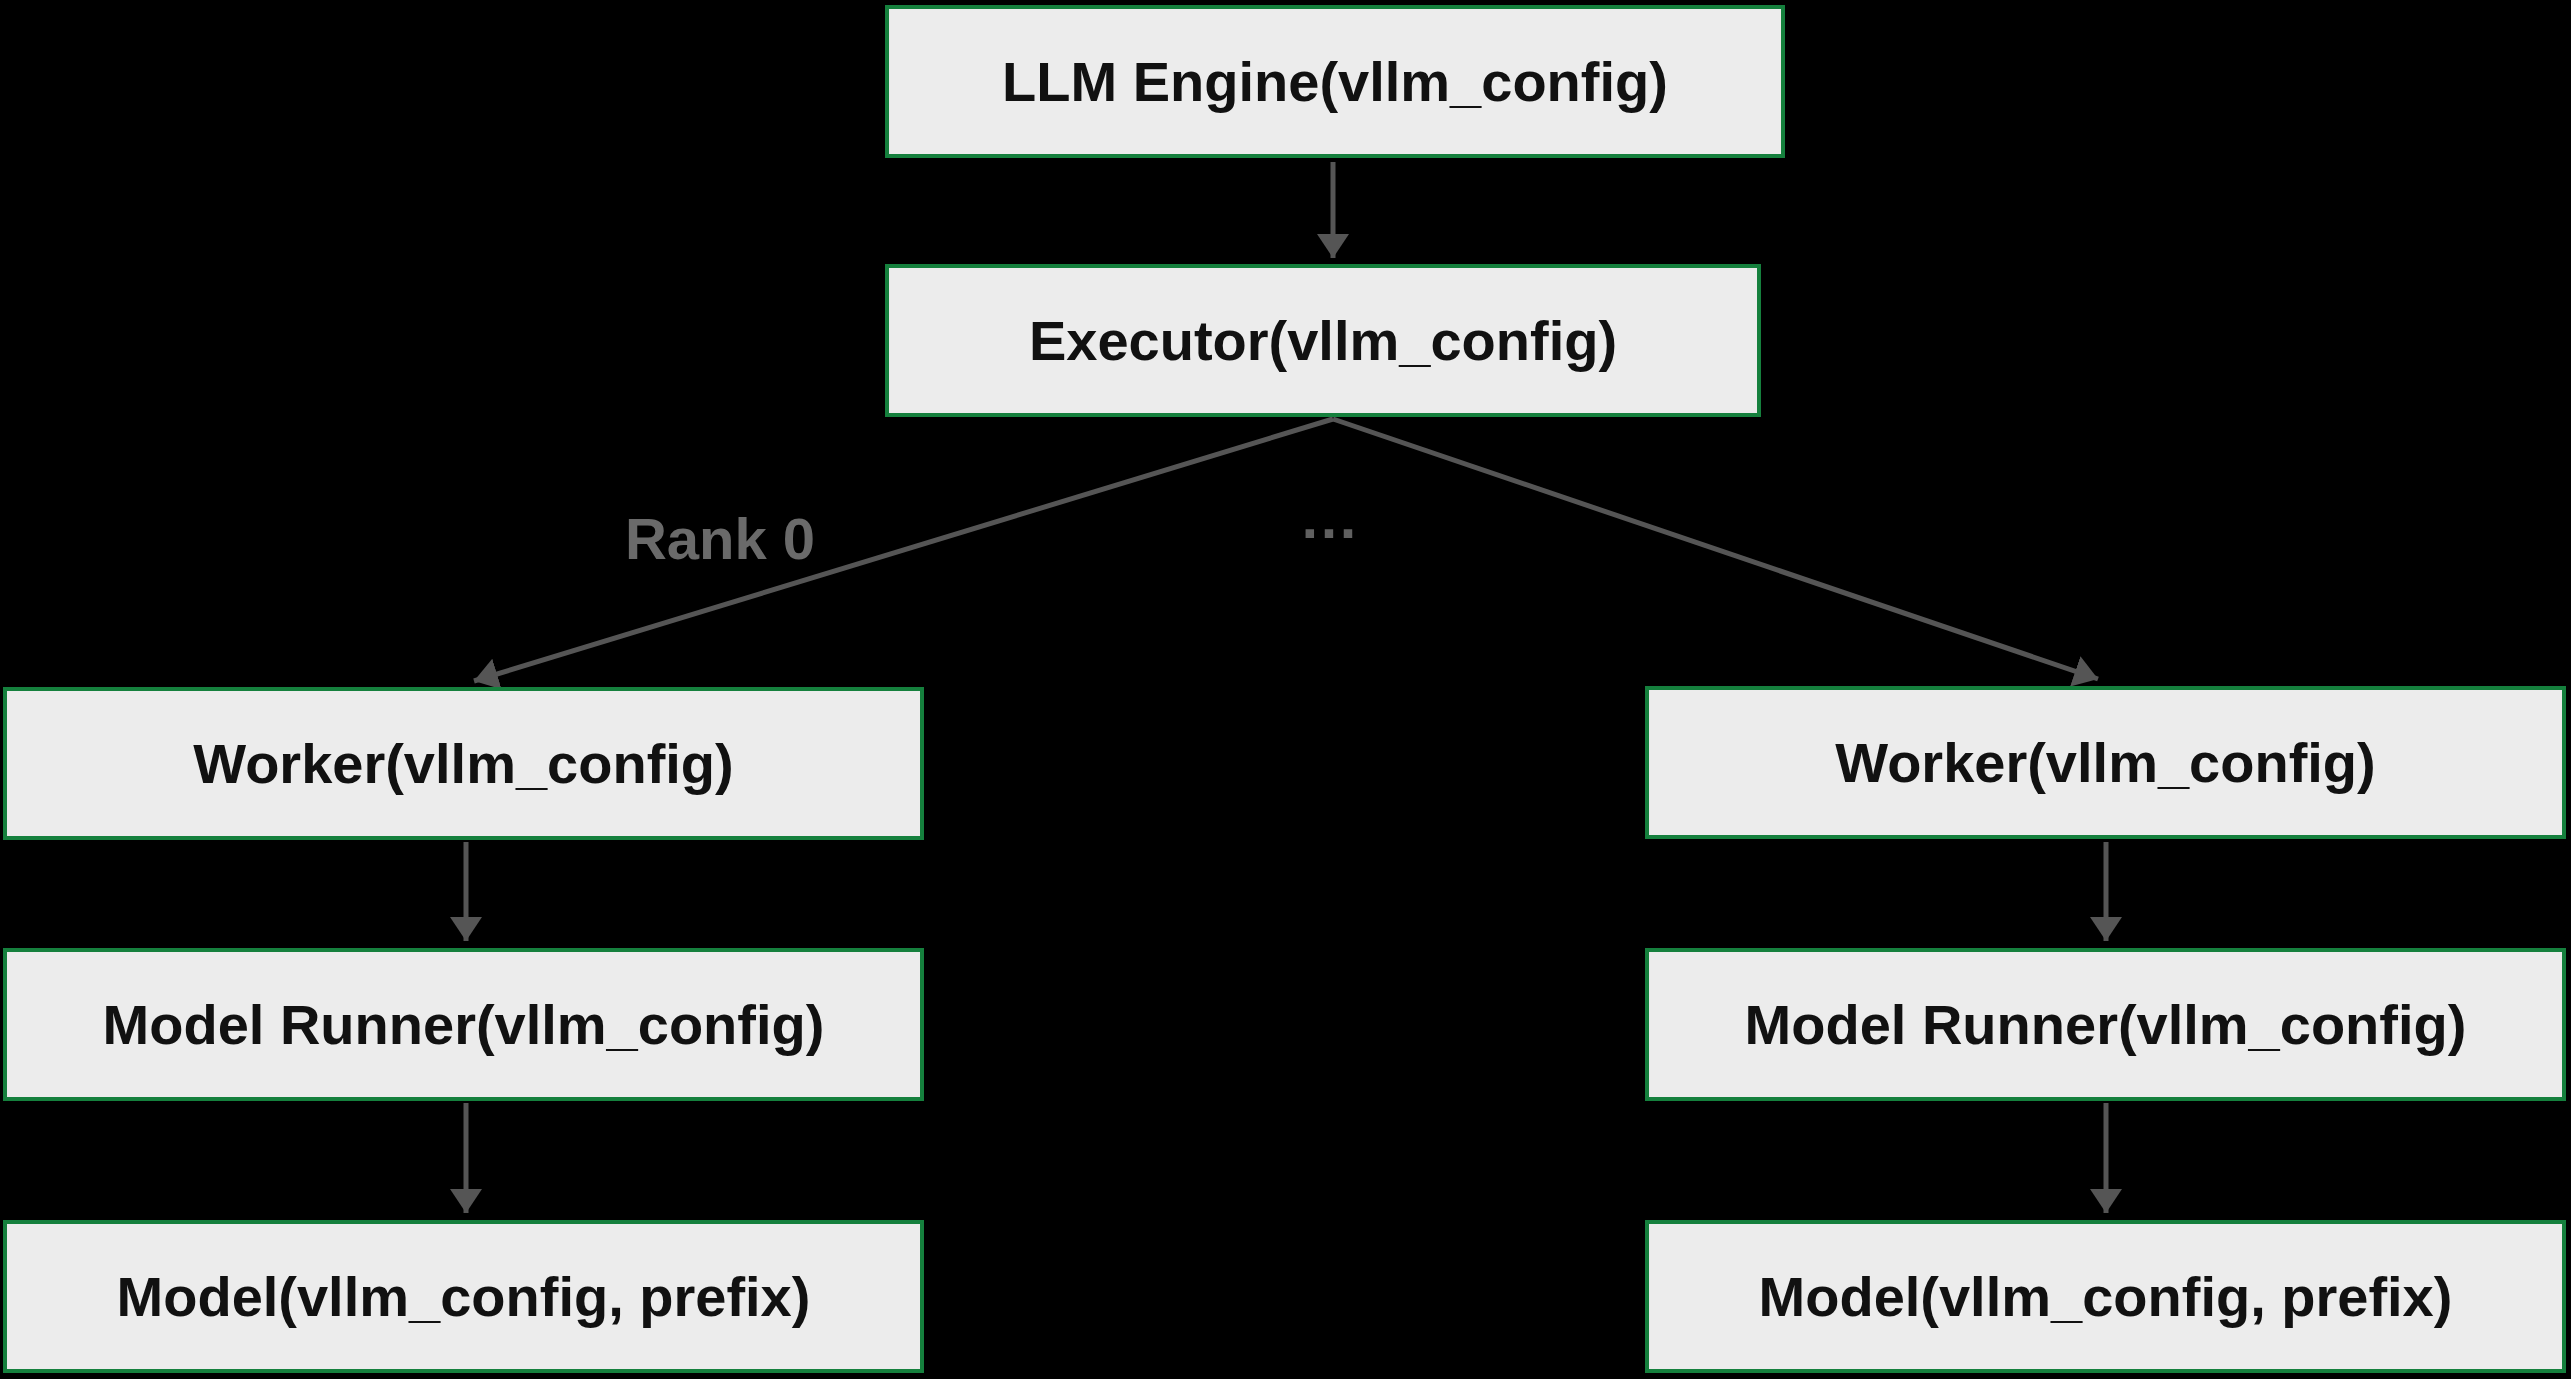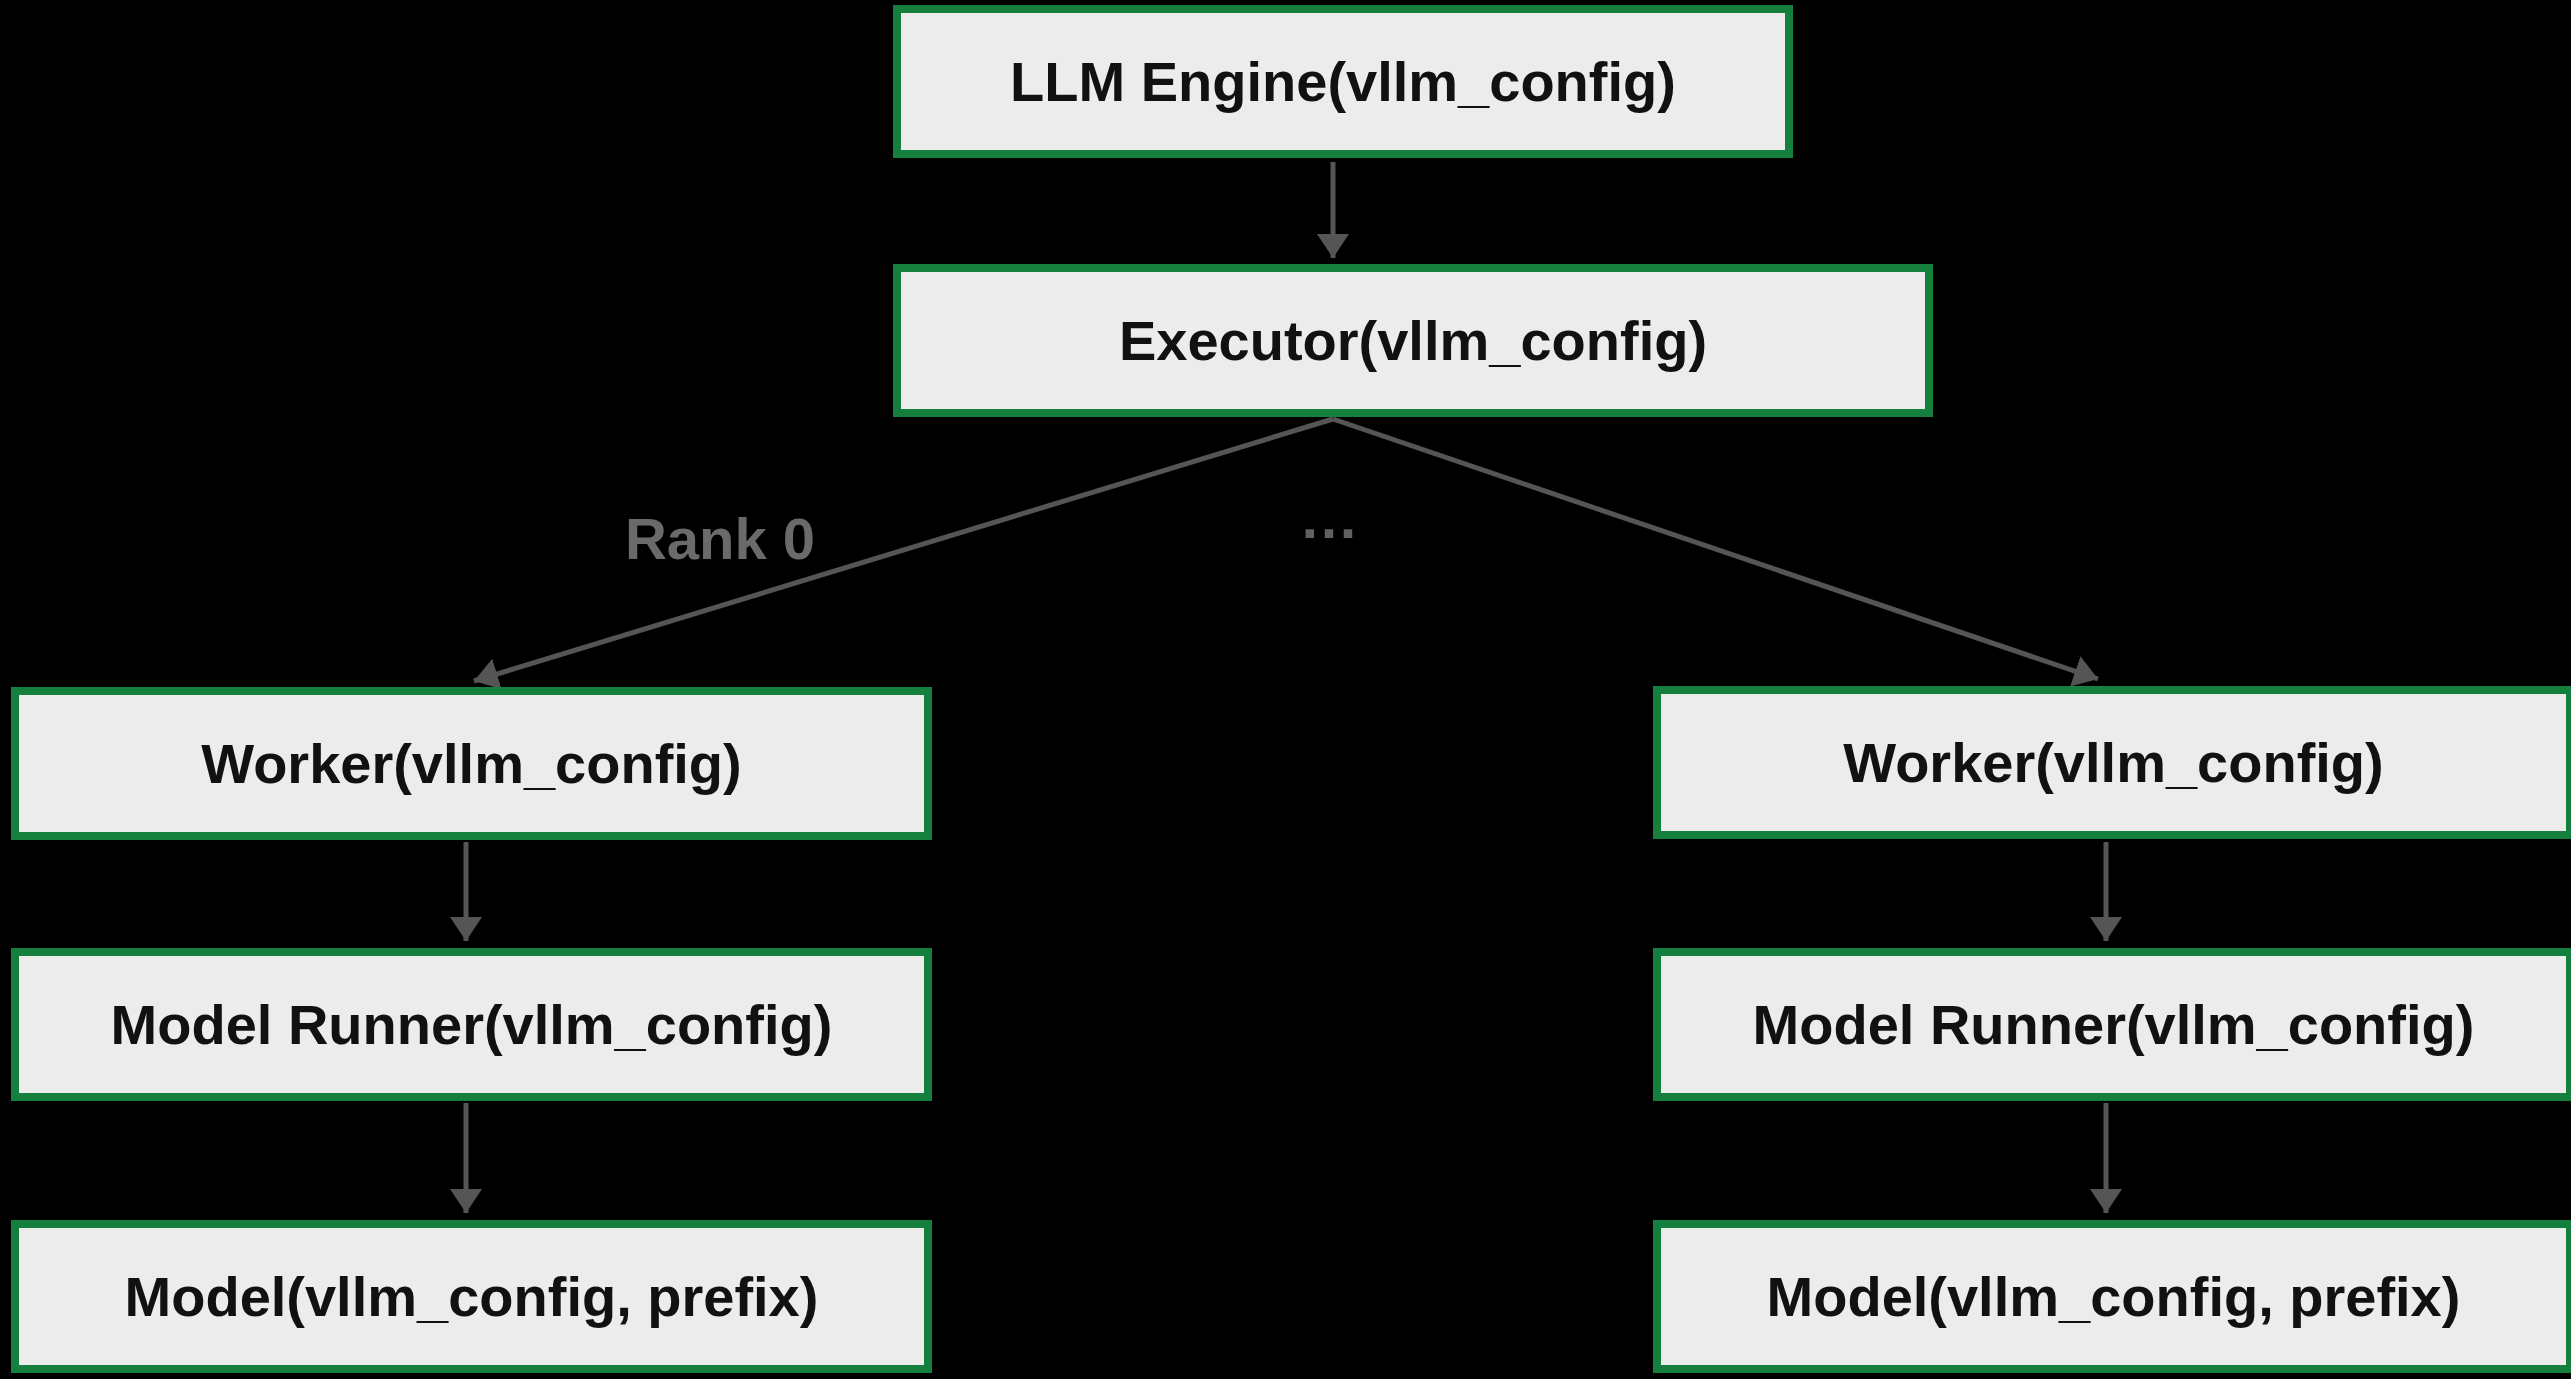--- a/index.html
+++ b/index.html
@@ -8,29 +8,28 @@
     width:2571px;
     height:1379px;
     background:#000;
     overflow:hidden;
     font-family:"Liberation Sans","DejaVu Sans",sans-serif;
   }
   .node{
     position:absolute;
     box-sizing:border-box;
     background:#ececec;
-    border:8px solid #15803d;
+    border:4px solid #15803d;
     display:flex;
     align-items:center;
     justify-content:center;
     font-size:56px;
     font-weight:700;
     color:#111;
     white-space:nowrap;
-    margin-left:8px;
   }
   .edge-label{
     position:absolute;
     width:520px;
     text-align:center;
     color:#6a6a6a;
     font-size:58px;
     font-weight:700;
     line-height:1;
     white-space:nowrap;
@@ -61,21 +60,21 @@
     <line x1="1333" y1="419" x2="474" y2="681" stroke="#555555" stroke-width="5" marker-end="url(#arrow)"></line>
     <line x1="1333" y1="419" x2="2098" y2="679" stroke="#555555" stroke-width="5" marker-end="url(#arrow)"></line>
     <line x1="466" y1="842" x2="466" y2="941" stroke="#555555" stroke-width="5" marker-end="url(#arrow)"></line>
     <line x1="2106" y1="842" x2="2106" y2="941" stroke="#555555" stroke-width="5" marker-end="url(#arrow)"></line>
     <line x1="466" y1="1103" x2="466" y2="1213" stroke="#555555" stroke-width="5" marker-end="url(#arrow)"></line>
     <line x1="2106" y1="1103" x2="2106" y2="1213" stroke="#555555" stroke-width="5" marker-end="url(#arrow)"></line>
   </svg>
 
   <div class="node" style="left:885px; top:5px;    width:900px; height:153px;">LLM Engine(vllm_config)</div>
 
-  <div class="node" style="left:885px; top:264px;  width:1040px; height:153px;">Executor(vllm_config)</div>
+  <div class="node" style="left:885px; top:264px;  width:876px; height:153px;">Executor(vllm_config)</div>
 
   <div class="node" style="left:3px;   top:687px;  width:921px; height:153px;">Worker(vllm_config)</div>
 
   <div class="node" style="left:1645px;top:686px;  width:921px; height:153px;">Worker(vllm_config)</div>
 
   <div class="node" style="left:3px;   top:948px;  width:921px; height:153px;">Model Runner(vllm_config)</div>
 
   <div class="node" style="left:1645px;top:948px;  width:921px; height:153px;">Model Runner(vllm_config)</div>
 
   <div class="node" style="left:3px;   top:1220px; width:921px; height:153px;">Model(vllm_config, prefix)</div>

